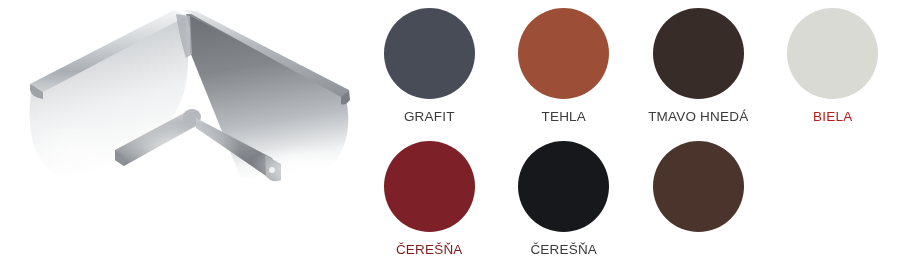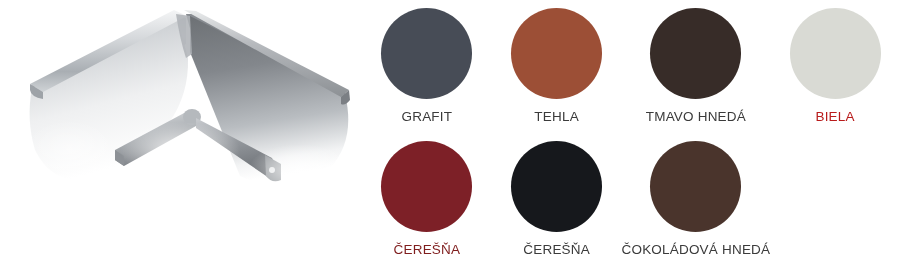--- a/index.html
+++ b/index.html
@@ -197,17 +197,16 @@
       <div class="swatch-label" style="color: #7f1d1d;">ČEREŠŇA</div>
     </div>
 
     <div class="swatch-cell">
       <div class="swatch-dot" style="background-color: rgb(22, 24, 28);"></div>
       <div class="swatch-label" style="color: rgb(59, 59, 59);">ČEREŠŇA</div>
     </div>
 
     <div class="swatch-cell">
       <div class="swatch-dot" style="background-color: rgb(74, 52, 44);"></div>
-      <div class="swatch-label" style="color: rgb(59, 59, 59);">ČOKOLÁDOVÁ HNEDÁ</div>
     </div>
 
   </div>
 </div>
 
 </body></html>

